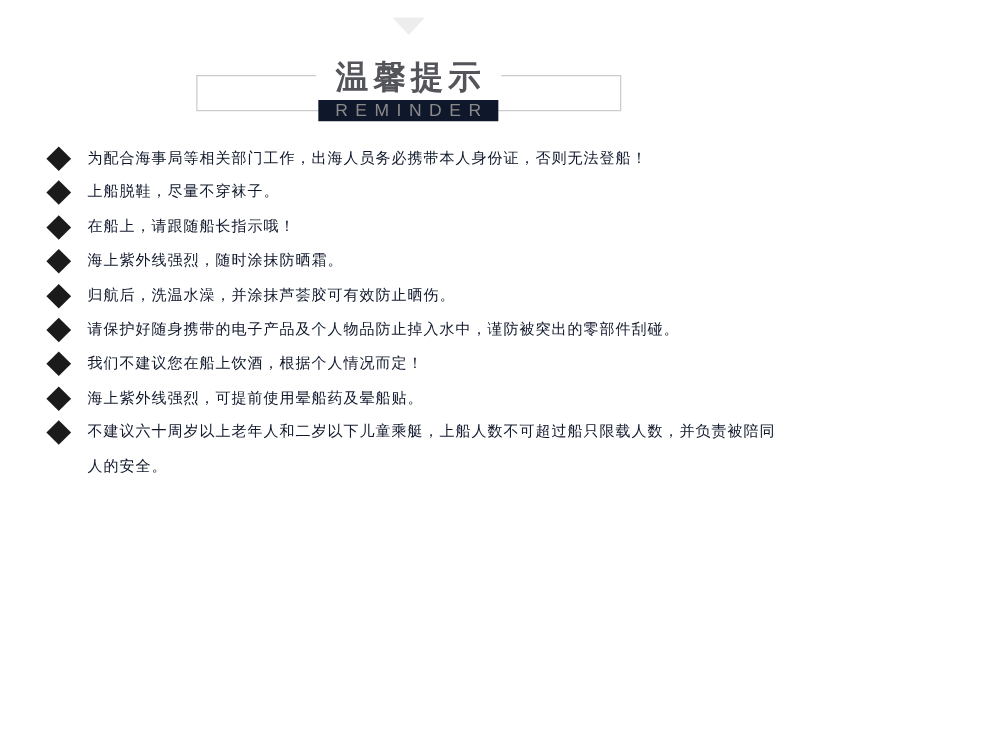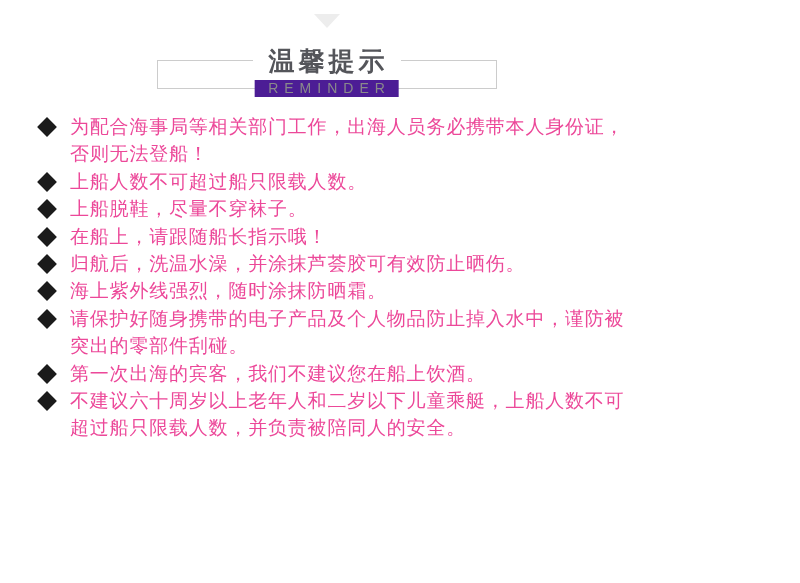--- a/index.html
+++ b/index.html
@@ -45,41 +45,41 @@
     letter-spacing: 4px;
     color: #54555a;
     white-space: nowrap;
     line-height: 28px;
   }
   .header-subtitle {
     position: absolute;
     bottom: -9px;
     left: 50%;
     transform: translateX(-50%);
-    background: #4c1d95;
+    background: #0f172a;
     padding: 0 8px 0 14px;
     font-size: 14px;
     letter-spacing: 6px;
     color: #8a8a8b;
     white-space: nowrap;
     line-height: 17px;
   }
   
   .reminder-list {
     list-style: none;
     margin: 24px 0 0 0;
     padding: 0 26px 0 36px;
   }
   .item {
     display: flex;
     align-items: flex-start;
-    font-size: 19px;
+    font-size: 12px;
     line-height: 27.4px;
     letter-spacing: 0.8px;
-    color: #ec4899;
+    color: #0f172a;
   }
   .bullet {
     flex: 0 0 34px;
     position: relative;
     height: 27.4px;
   }
   .bullet::before {
     content: "";
     position: absolute;
     left: 4px;
@@ -105,45 +105,45 @@
     <div class="header-subtitle">REMINDER</div>
   </div>
 
   <ul class="reminder-list">
       <li class="item">
         <span class="bullet"></span>
         <span class="txt">为配合海事局等相关部门工作，出海人员务必携带本人身份证，否则无法登船！</span>
       </li>
       <li class="item">
         <span class="bullet"></span>
-        <span class="txt">上船人数不可超过船只限载人数。</span>
-      </li>
-      <li class="item">
-        <span class="bullet"></span>
         <span class="txt">上船脱鞋，尽量不穿袜子。</span>
       </li>
       <li class="item">
         <span class="bullet"></span>
         <span class="txt">在船上，请跟随船长指示哦！</span>
       </li>
       <li class="item">
         <span class="bullet"></span>
-        <span class="txt">归航后，洗温水澡，并涂抹芦荟胶可有效防止晒伤。</span>
+        <span class="txt">海上紫外线强烈，随时涂抹防晒霜。</span>
       </li>
       <li class="item">
         <span class="bullet"></span>
-        <span class="txt">海上紫外线强烈，随时涂抹防晒霜。</span>
+        <span class="txt">归航后，洗温水澡，并涂抹芦荟胶可有效防止晒伤。</span>
       </li>
       <li class="item">
         <span class="bullet"></span>
         <span class="txt">请保护好随身携带的电子产品及个人物品防止掉入水中，谨防被突出的零部件刮碰。</span>
       </li>
       <li class="item">
         <span class="bullet"></span>
-        <span class="txt">第一次出海的宾客，我们不建议您在船上饮酒。</span>
+        <span class="txt">我们不建议您在船上饮酒，根据个人情况而定！</span>
+      </li>
+      <li class="item">
+        <span class="bullet"></span>
+        <span class="txt">海上紫外线强烈，可提前使用晕船药及晕船贴。</span>
       </li>
       <li class="item">
         <span class="bullet"></span>
         <span class="txt">不建议六十周岁以上老年人和二岁以下儿童乘艇，上船人数不可超过船只限载人数，并负责被陪同人的安全。</span>
       </li>
     </ul>
 
 </div>
 
 </body></html>

